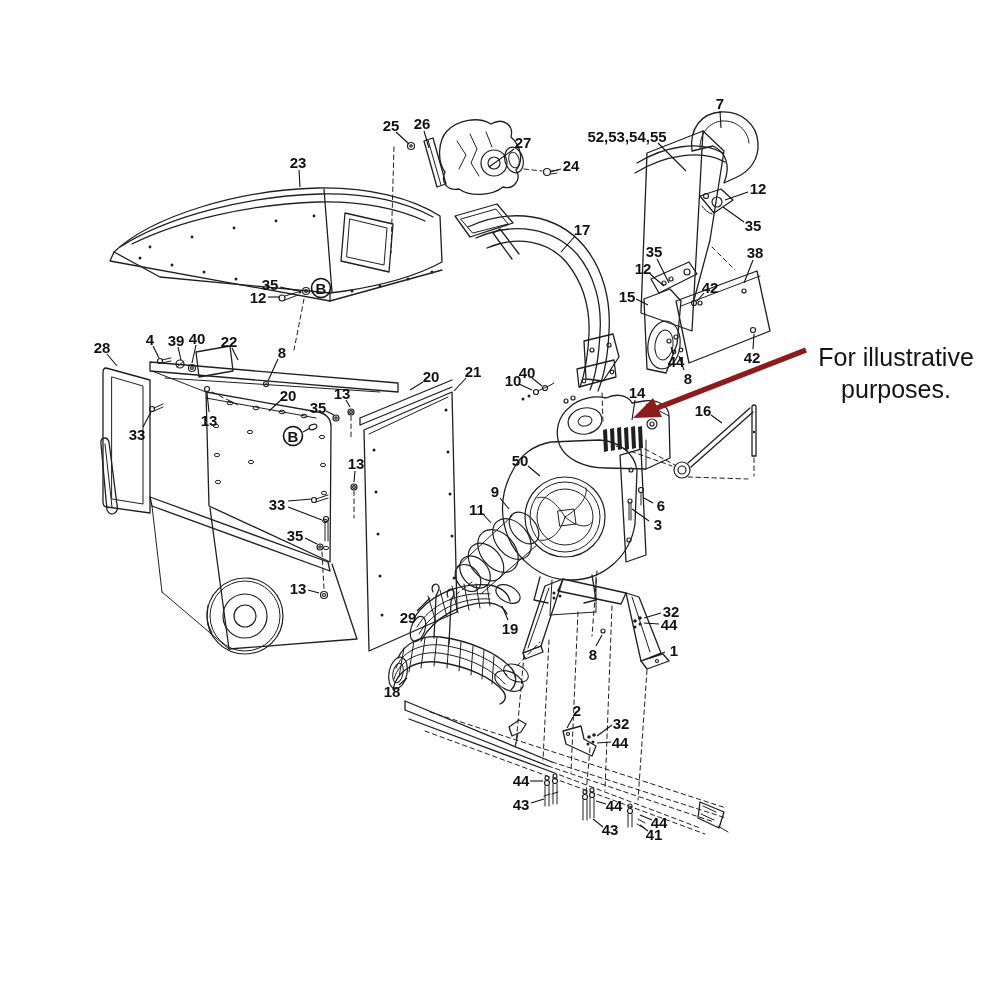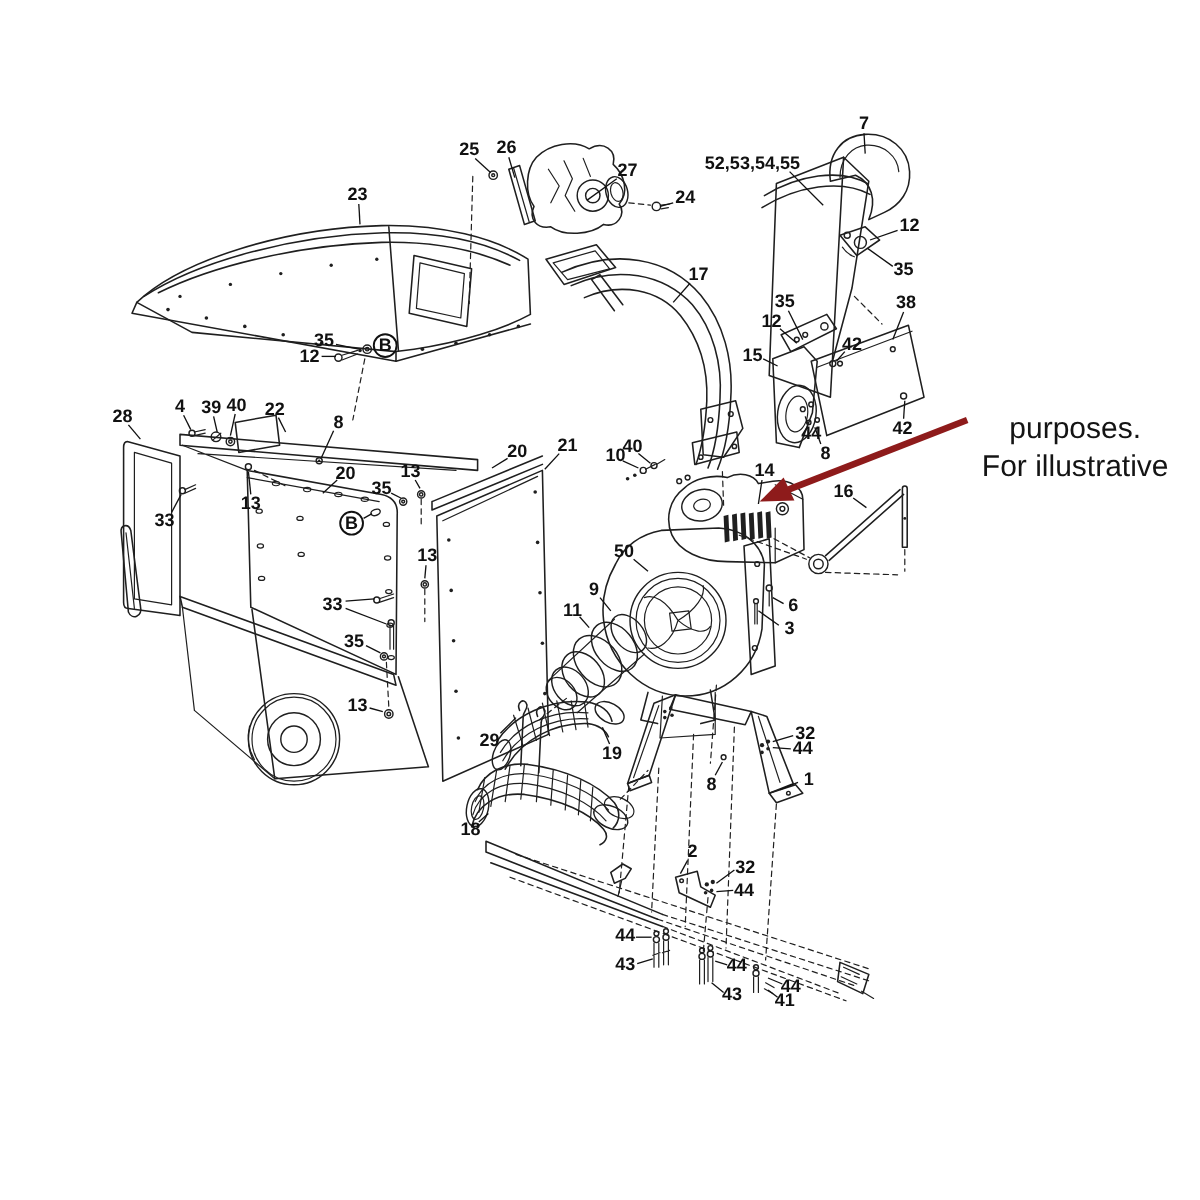--- a/index.html
+++ b/index.html
@@ -457,16 +457,16 @@
         <line x1="603" y1="827" x2="593" y2="819" stroke="#111" stroke-width="1.1"></line>
         <text x="610" y="829" text-anchor="middle" dominant-baseline="central">43</text>
         <line x1="652" y1="820" x2="640" y2="815" stroke="#111" stroke-width="1.1"></line>
         <text x="659" y="822" text-anchor="middle" dominant-baseline="central">44</text>
         <line x1="648" y1="831" x2="640" y2="825" stroke="#111" stroke-width="1.1"></line>
         <text x="654" y="834" text-anchor="middle" dominant-baseline="central">41</text>
       </g>
 </svg>
 
   <div class="note">
+    <div>For illustrative</div>
     <div>purposes.</div>
-    <div>For illustrative</div>
   </div>
 </div>
 
 </body></html>

